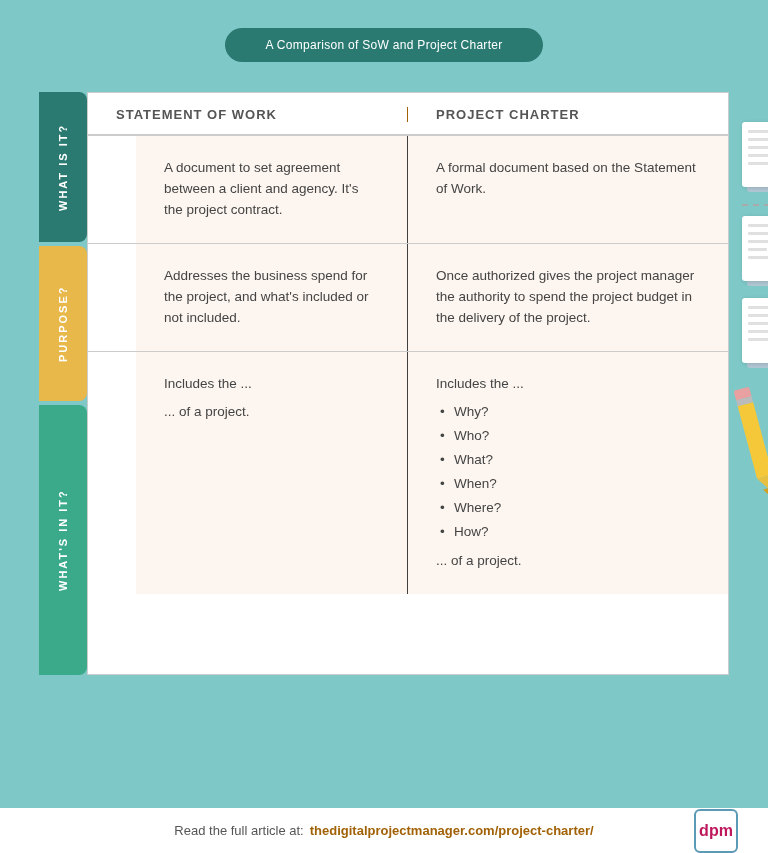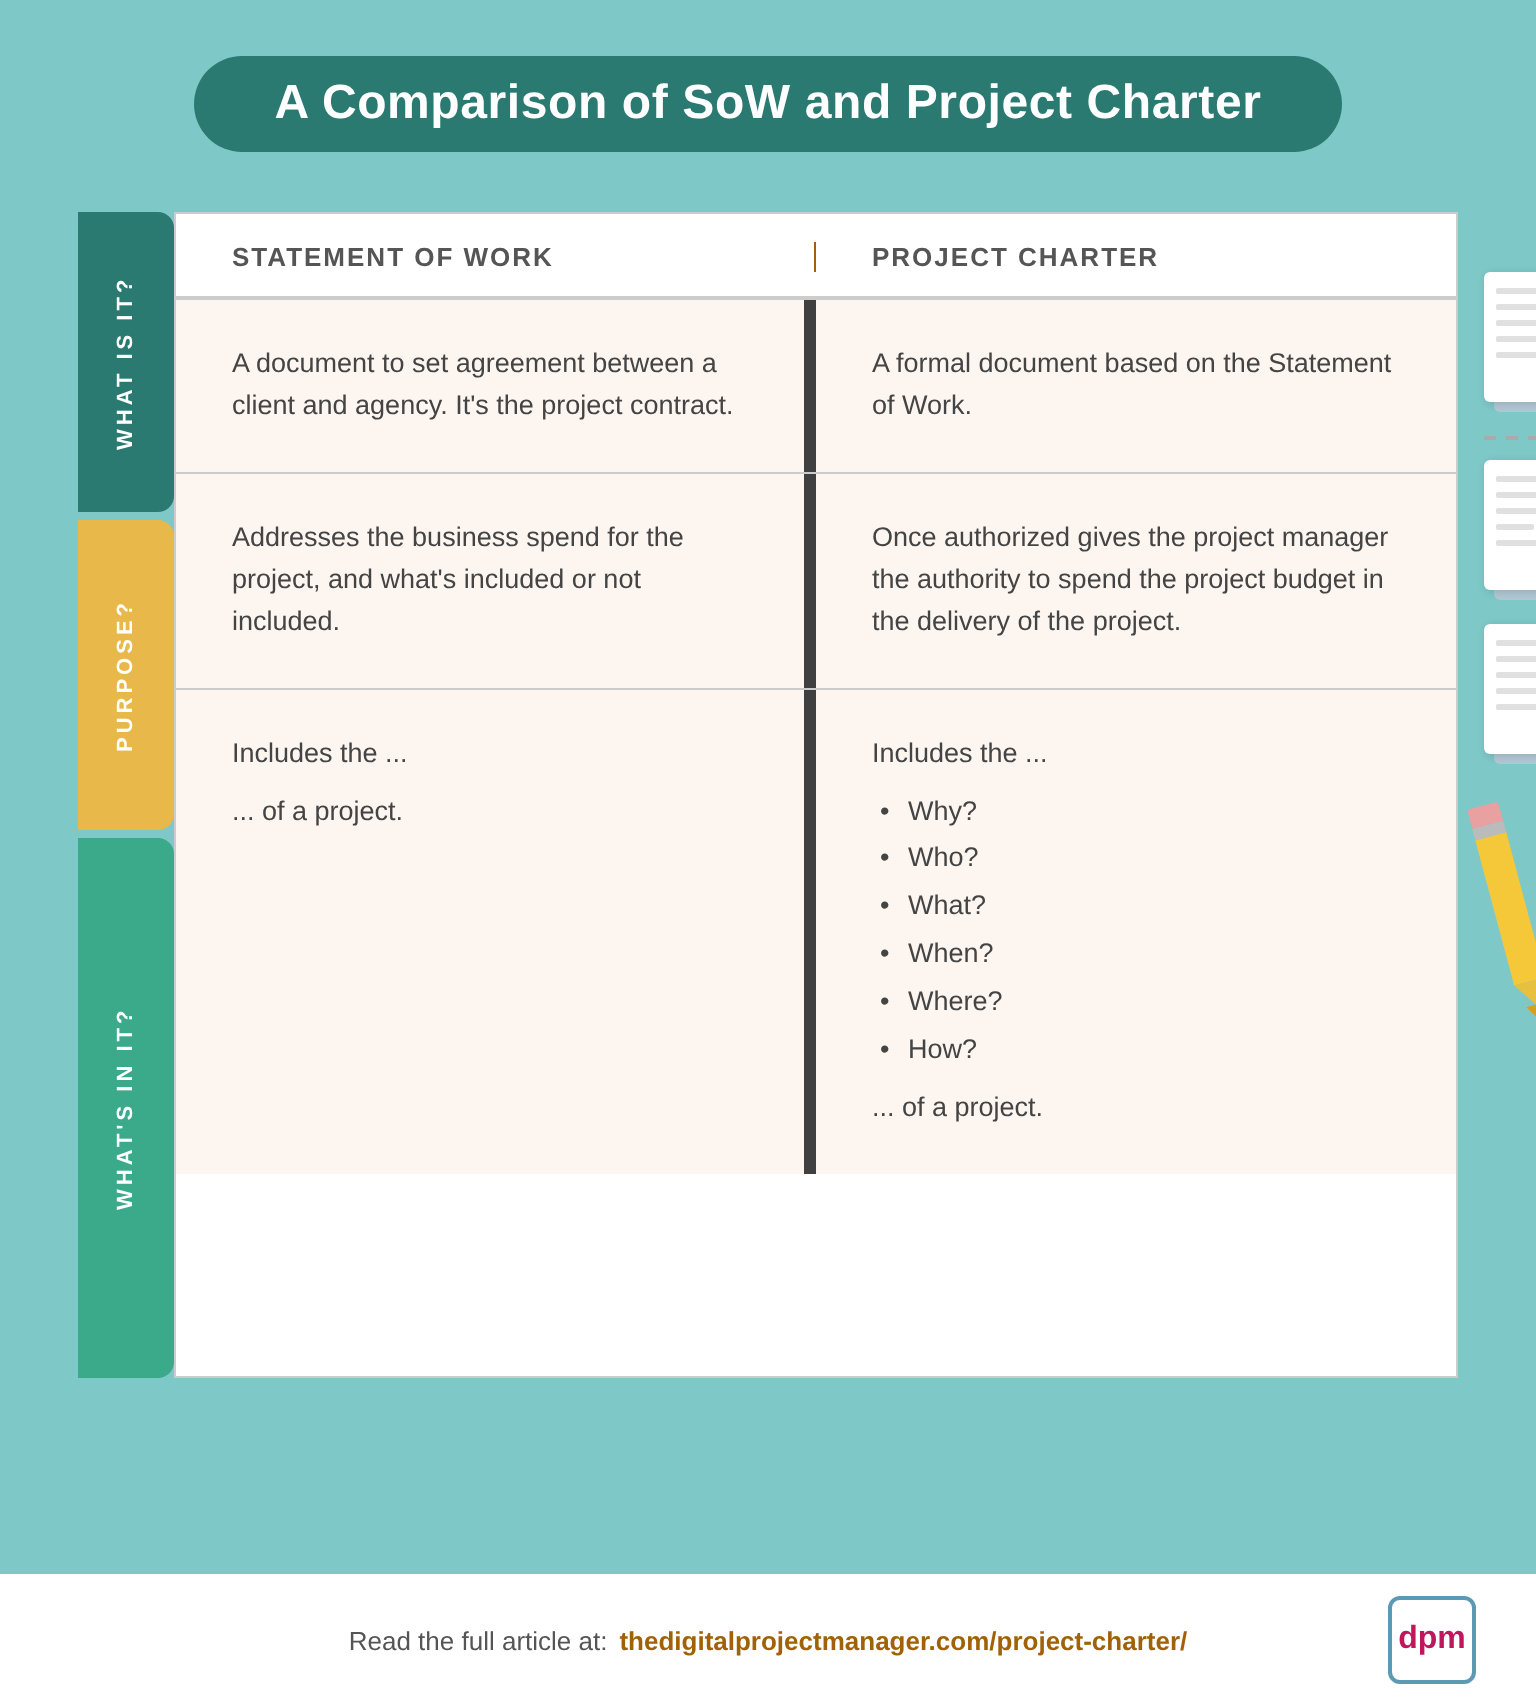--- a/index.html
+++ b/index.html
@@ -29,22 +29,22 @@
     .title-banner {
       background-color: #2a7a72;
       border-radius: 30px;
       padding: 10px 40px;
       margin-top: 28px;
       margin-bottom: 30px;
     }
 
     .title-banner h1 {
       color: white;
-      font-size: 24px;
-      font-weight: bold;
+      font-size: 12px;
+      font-weight: normal;
       letter-spacing: 0.3px;
     }
 
     
     .main-content {
       display: flex;
       flex-direction: row;
       width: 690px;
       position: relative;
     }
@@ -135,21 +135,22 @@
 
     .table-cell {
       padding: 22px 28px;
       font-size: 13.5px;
       color: #444;
       line-height: 1.55;
       background-color: #fdf6f0;
     }
 
     .table-cell:first-child {
-      border-right: 6px solid #404040;
+      border-right: 1px solid #404040;
+      margin-left: 48px;
     }
 
     .table-cell ul {
       list-style: none;
       padding-left: 0;
       margin: 8px 0;
     }
 
     .table-cell ul li {
       padding-left: 18px;
@@ -173,21 +174,21 @@
       margin-top: 8px;
       display: block;
     }
 
     
     .footer {
       position: absolute;
       bottom: 0;
       left: 0;
       right: 0;
-      height: 66px;
+      height: 45px;
       background: white;
       display: flex;
       align-items: center;
       justify-content: center;
       gap: 6px;
       font-size: 13px;
       color: #555;
     }
 
     .dpm-badge {

